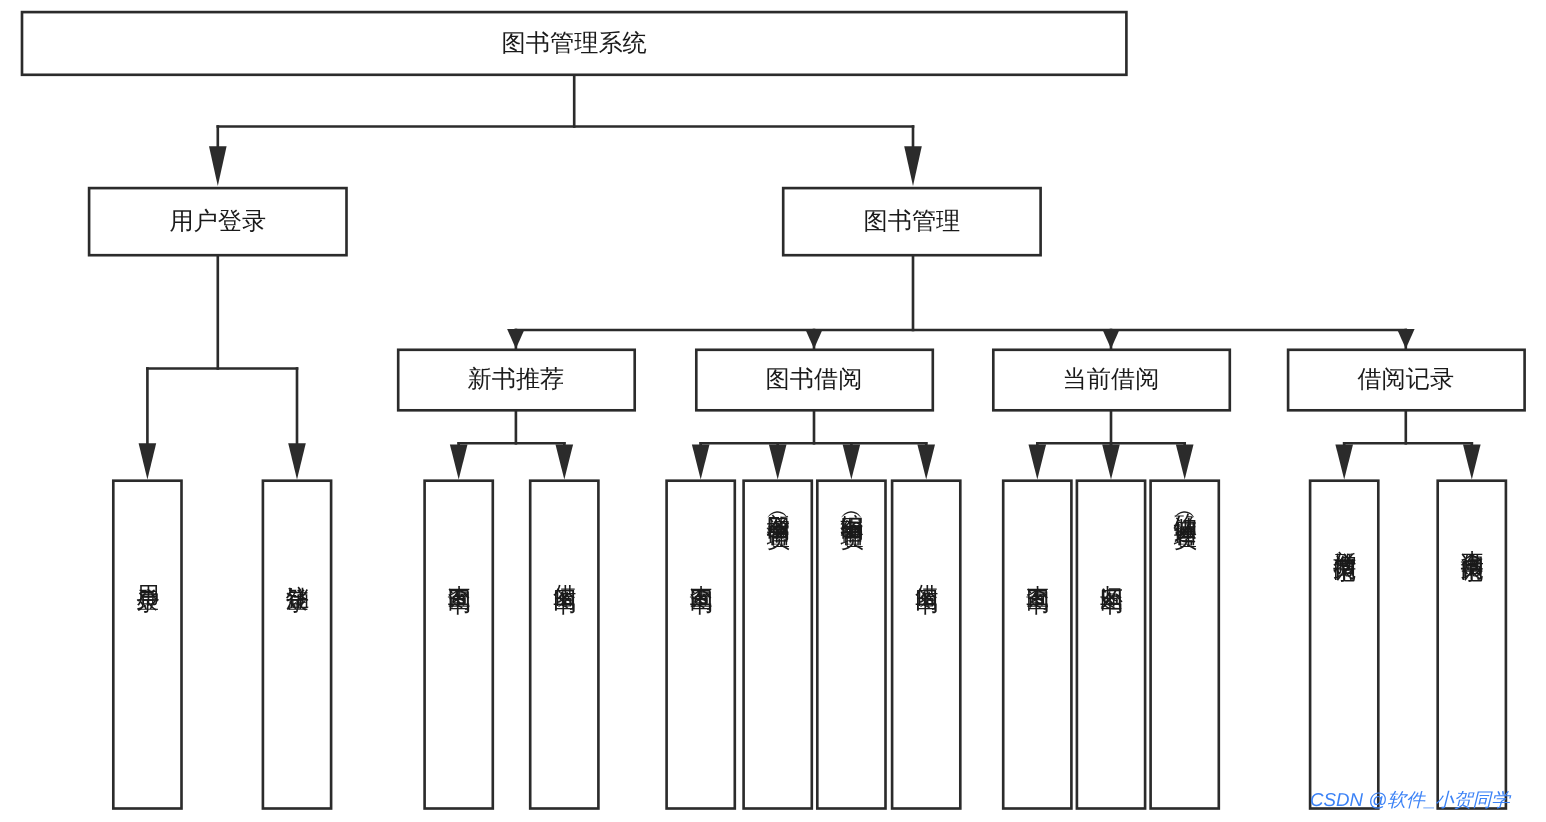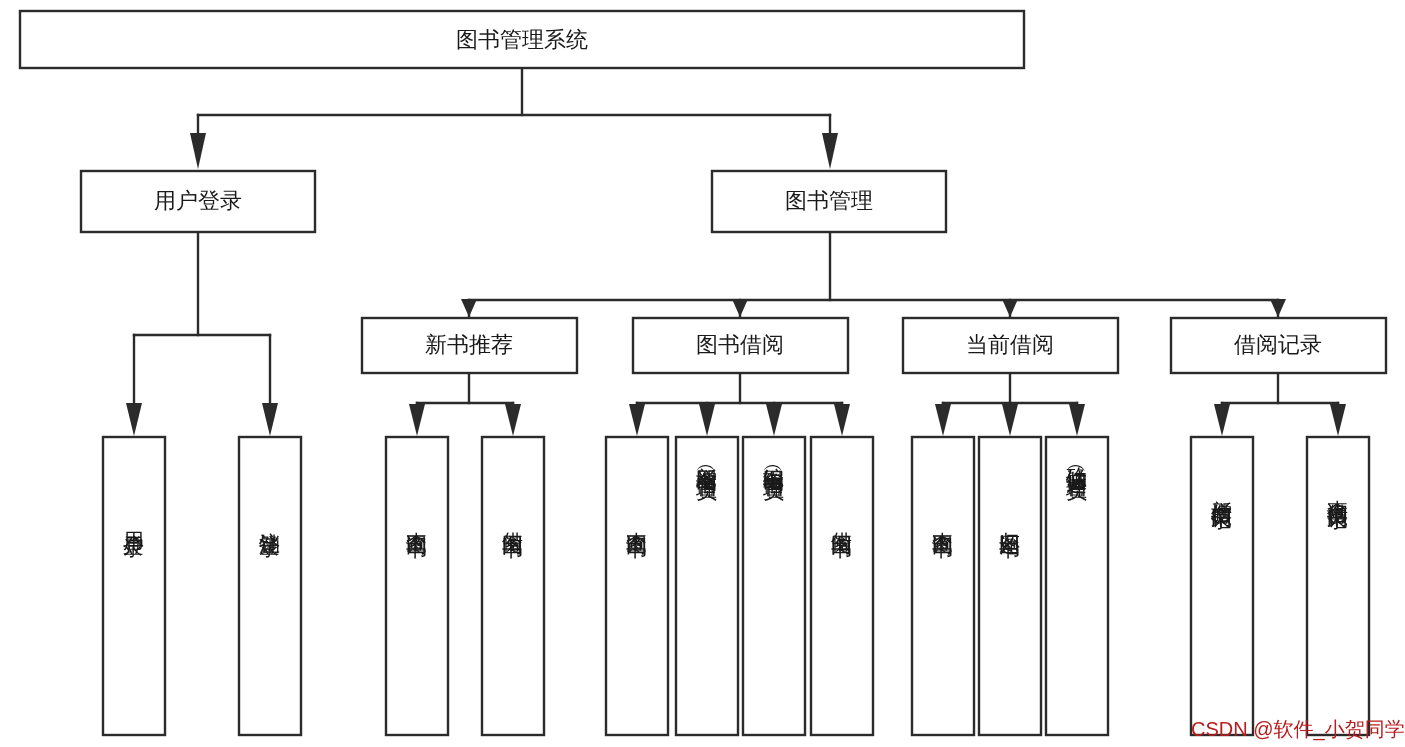--- a/index.html
+++ b/index.html
@@ -54,24 +54,25 @@
     font-family: "Liberation Sans", "DejaVu Sans", sans-serif;
     font-size: 21px;
     fill: #1a1a1a;
     writing-mode: vertical-rl;
     text-orientation: upright;
     letter-spacing: 2px;
   }
   .watermark-text {
     position: absolute;
     font-family: "Liberation Sans", "DejaVu Sans", sans-serif;
-    font-size: 20px;
-    color: #b91c1c;
+    font-size: 17px;
+    color: #3b82f6;
     white-space: nowrap;
     user-select: none;
+    font-style: italic;
   }
 </style>
 </head>
 <body>
 
 <div id="diagram-root">
 
   <svg id="tree-svg" viewBox="0 0 1405 747" xmlns="http://www.w3.org/2000/svg">
 
     <g>

